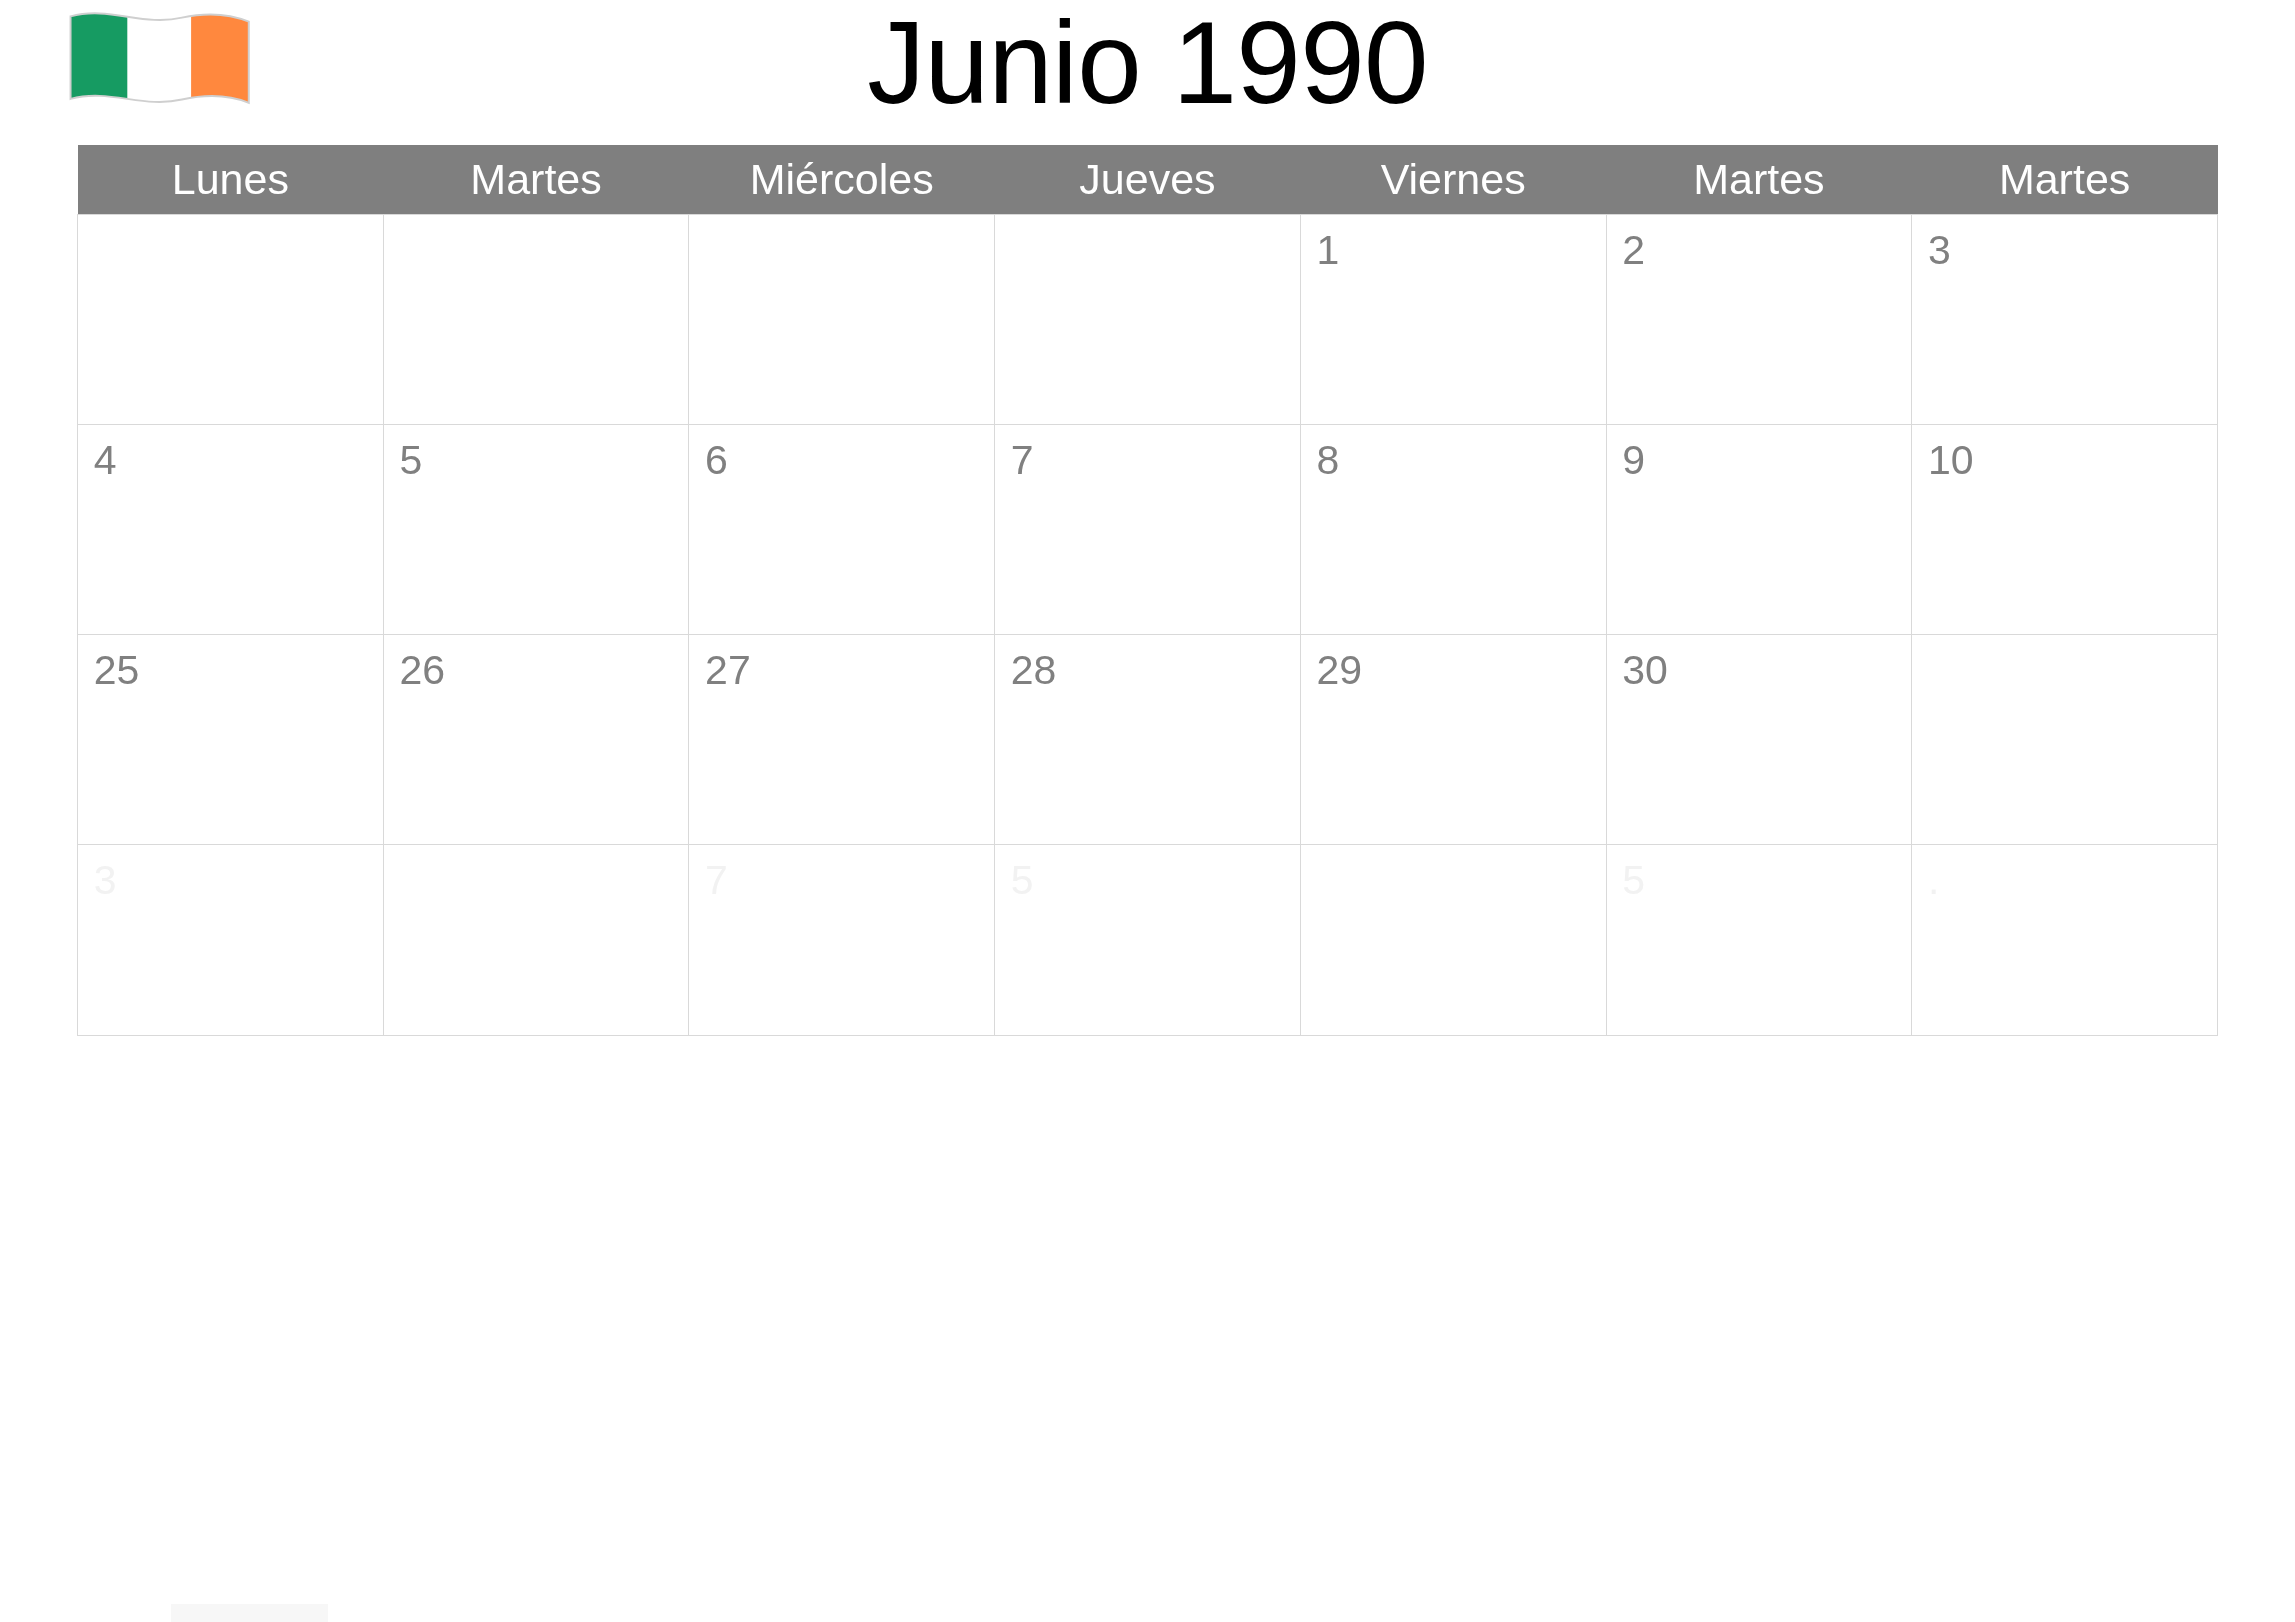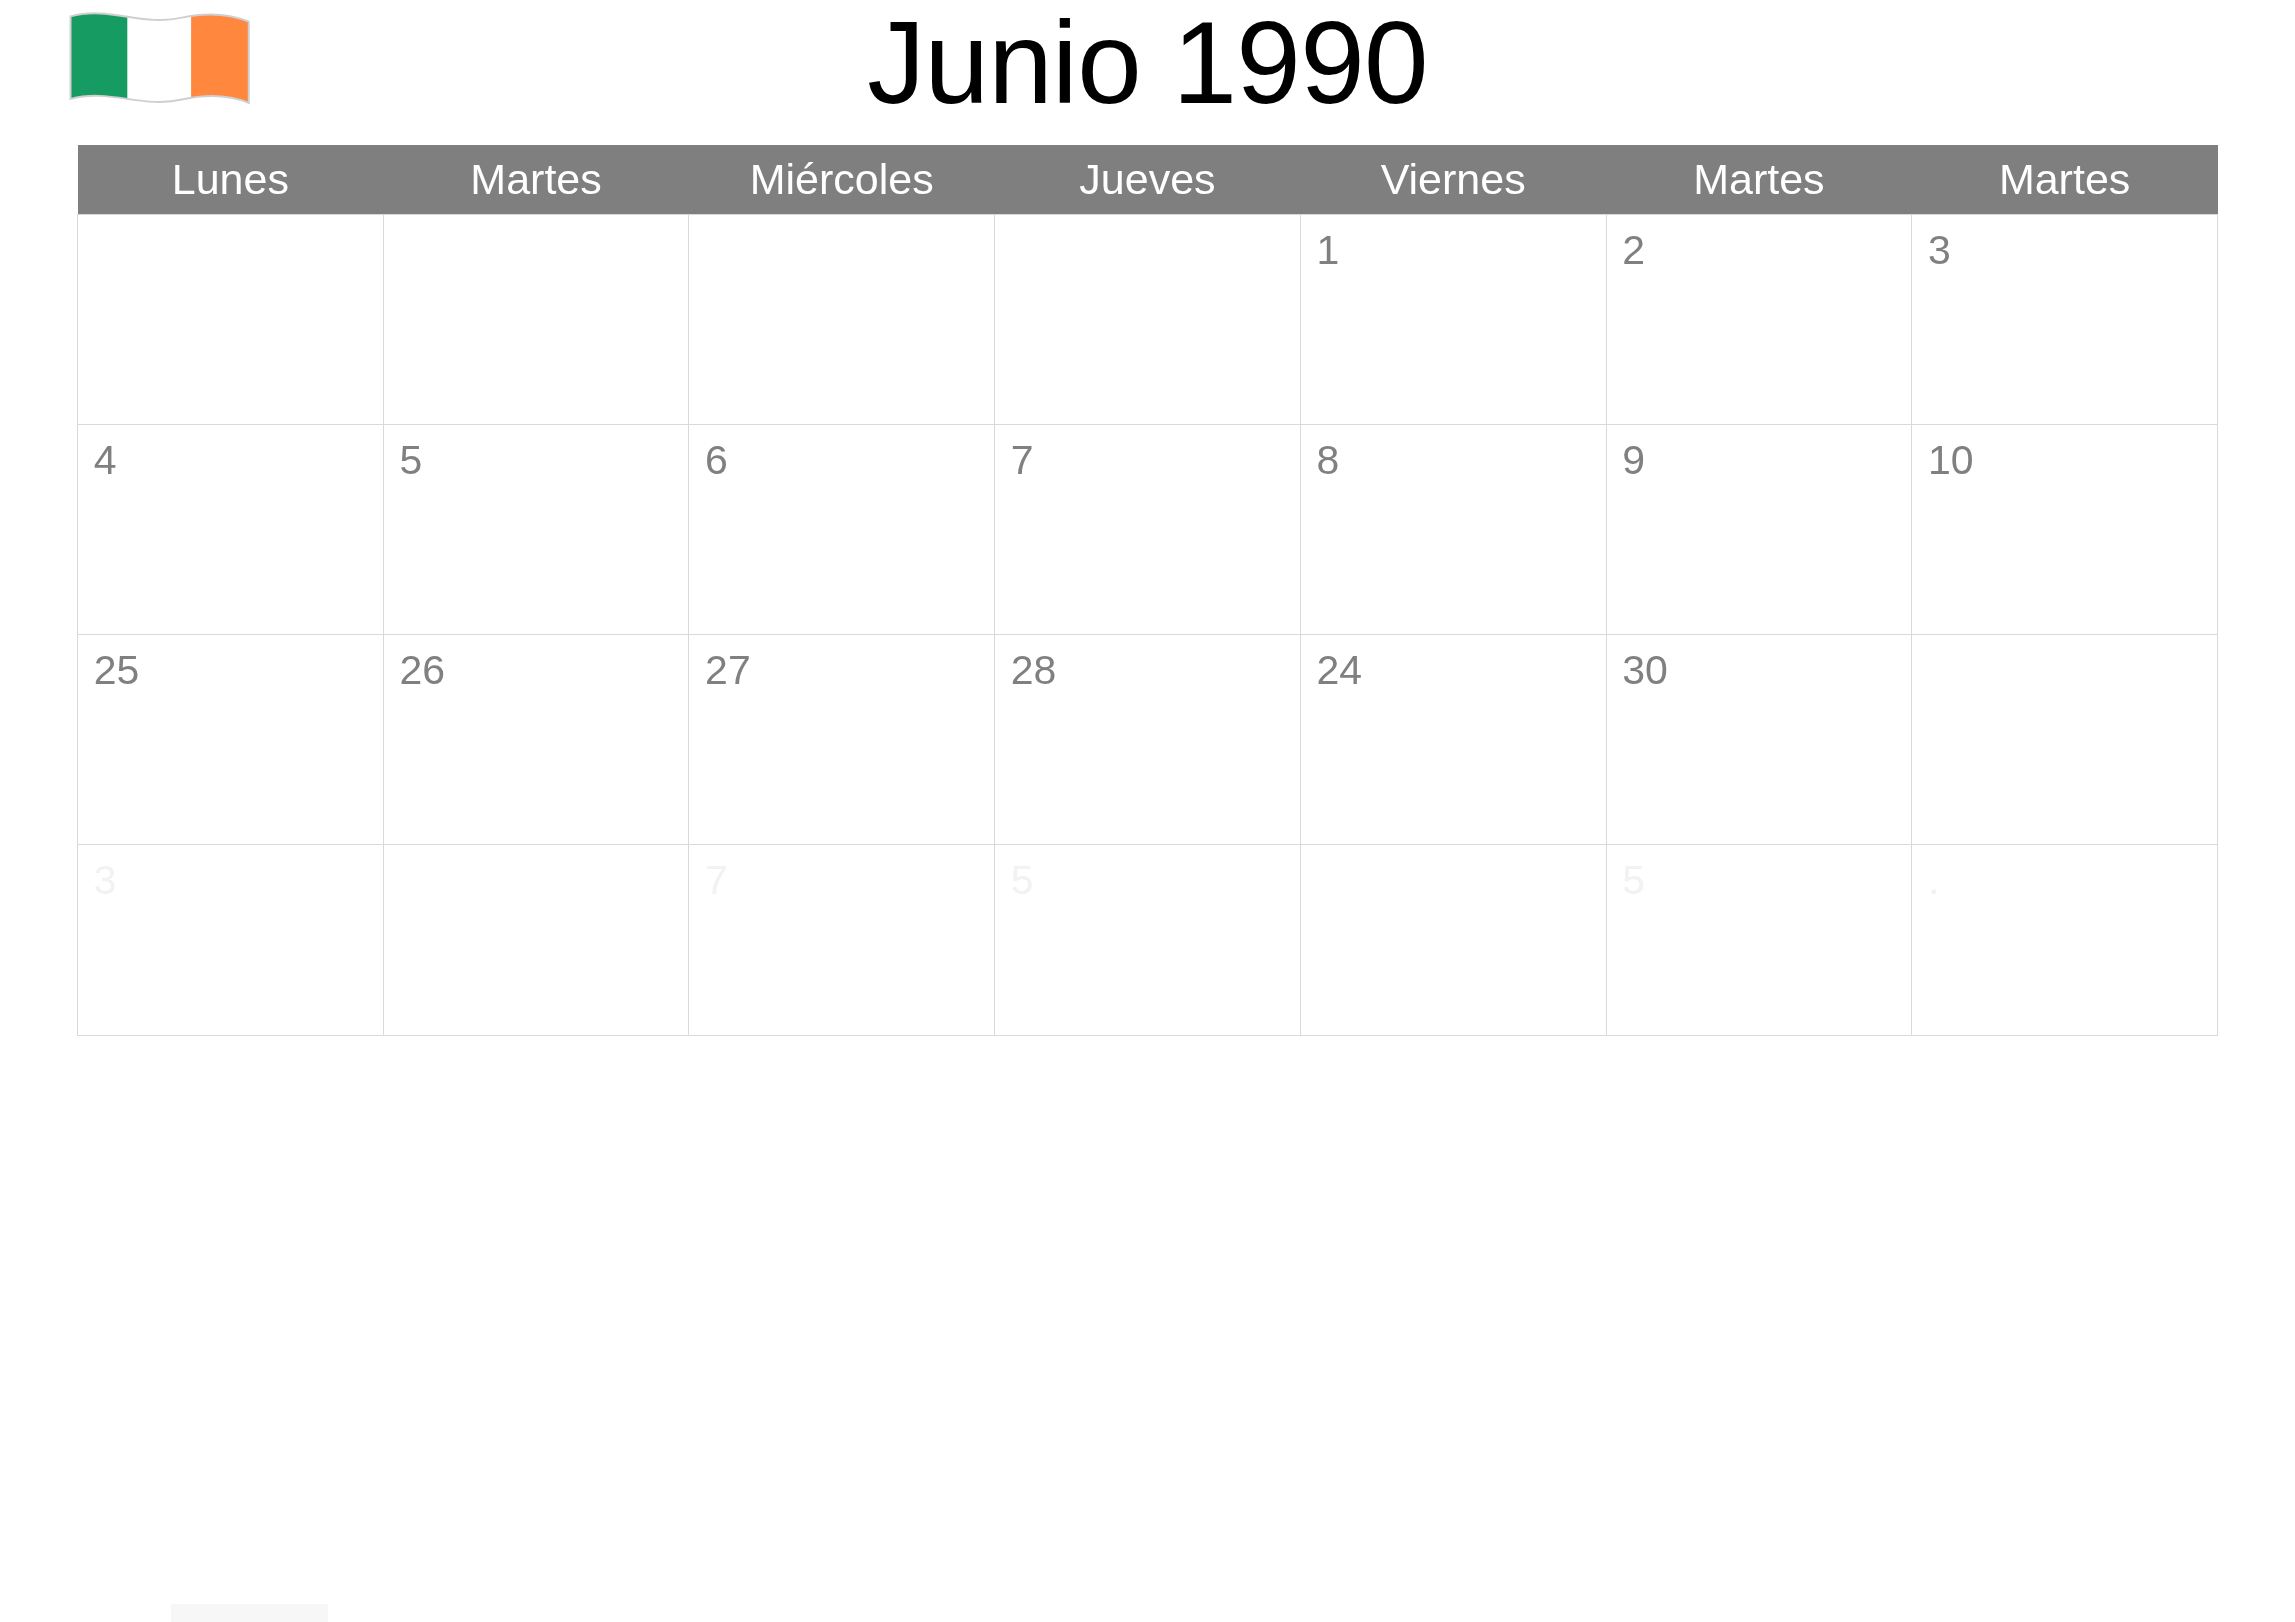--- a/index.html
+++ b/index.html
@@ -213,21 +213,21 @@
         <td>
             <span class="daynum">26</span>
           </td>
         <td>
             <span class="daynum">27</span>
           </td>
         <td>
             <span class="daynum">28</span>
           </td>
         <td>
-            <span class="daynum">24</span>
+            <span class="daynum">29</span>
           </td>
         <td>
             <span class="daynum">30</span>
           </td>
         <td>
             <span class="daynum"></span>
           </td>
       </tr>
       <tr class="ghost">
         <td>

